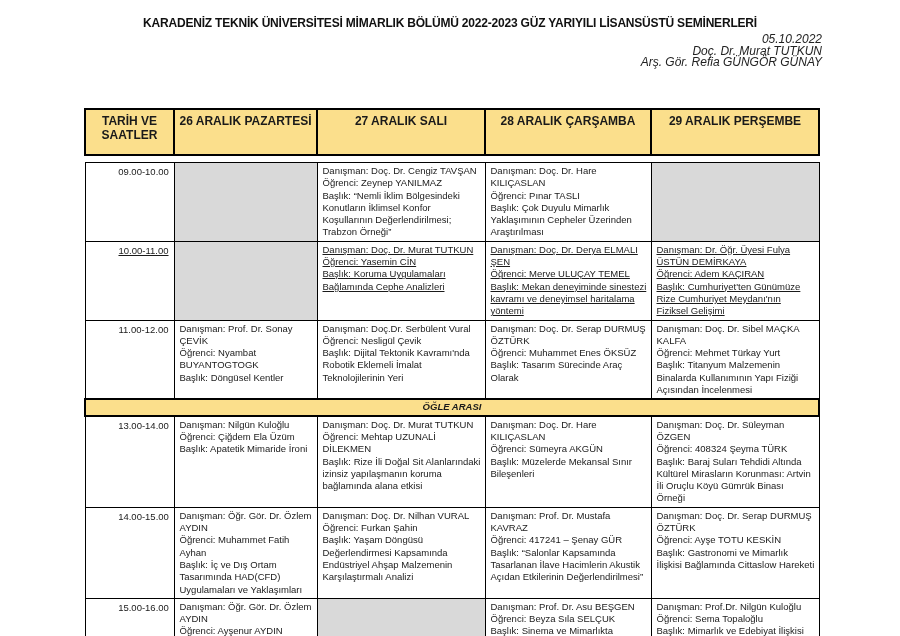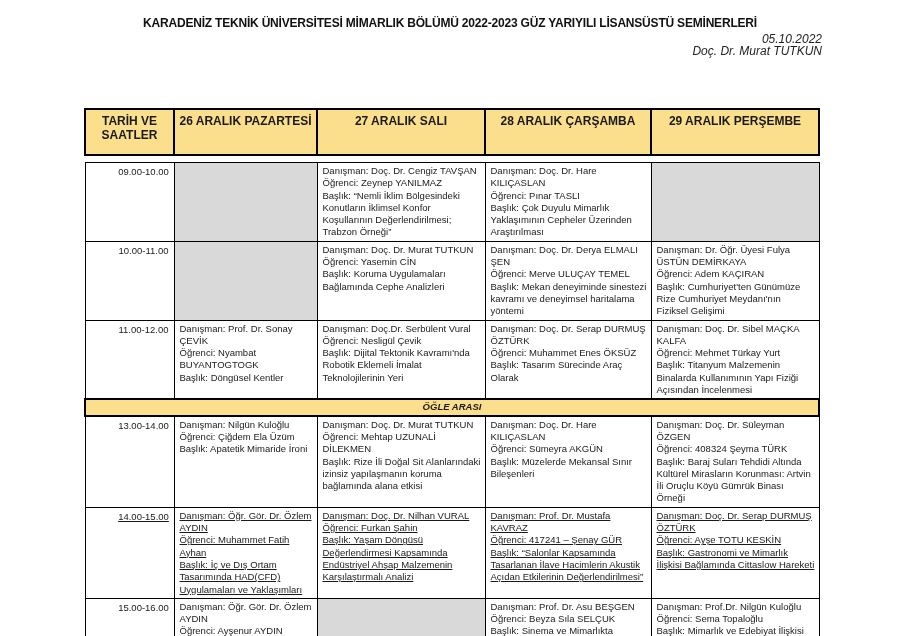--- a/index.html
+++ b/index.html
@@ -58,35 +58,36 @@
   .body-table td.empty { background: var(--empty-bg, #D9D9D9); }
   .body-table td.lunch {
     background: var(--header-bg, #FBDF8C);
     text-align: center;
     font-weight: bold;
     font-style: italic;
     padding: 1px 2px;
     border-width: 2px;
   }
   .body-table tr:nth-child(1) td { height: 60px; }
-  .body-table tr:nth-child(2) td { height: 57px; }
+  .body-table tr:nth-child(2) td { height: 57px; text-decoration: underline; }
   .body-table tr:nth-child(3) td { height: 66px; }
   .body-table tr:nth-child(4) td { height: 15px; }
   .body-table tr:nth-child(5) td { height: 60px; }
-  .body-table tr:nth-child(6) td { height: 71px; text-decoration: underline; }
+  .body-table tr:nth-child(6) td { height: 71px; }
   .body-table tr:nth-child(7) td { height: 79px; }
 </style>
 </head>
 <body>
 
 <div class="page-title">KARADENİZ TEKNİK ÜNİVERSİTESİ MİMARLIK BÖLÜMÜ 2022-2023 GÜZ YARIYILI LİSANSÜSTÜ SEMİNERLERİ</div>
 
 <div class="meta-block">
   <div>05.10.2022</div>
   <div>Doç. Dr. Murat TUTKUN</div>
+  <div>Arş. Gör. Refia GÜNGÖR GÜNAY</div>
 </div>
 
 <div class="table-wrap">
   <table class="header-table">
     <colgroup>
         <col class="c1">
         <col class="c2">
         <col class="c3">
         <col class="c4">
         <col class="c5">

